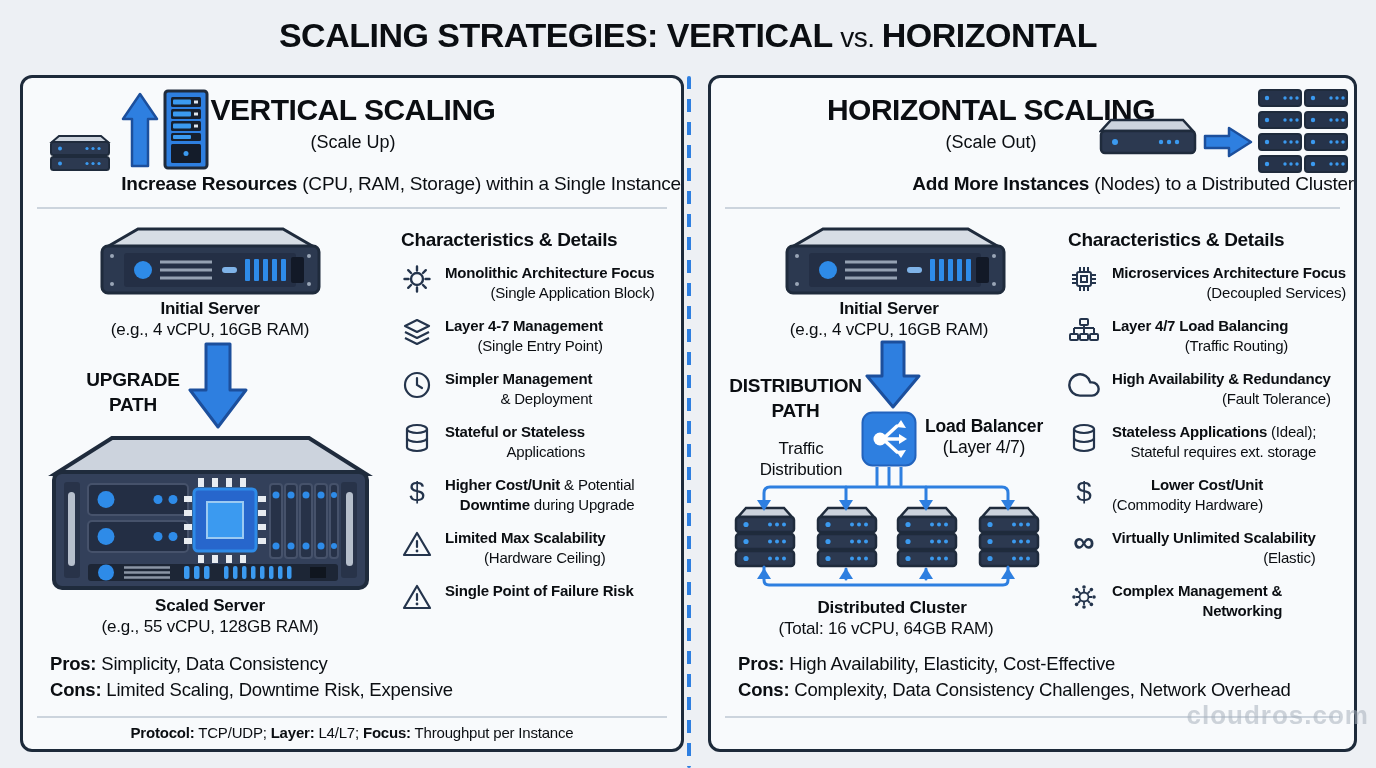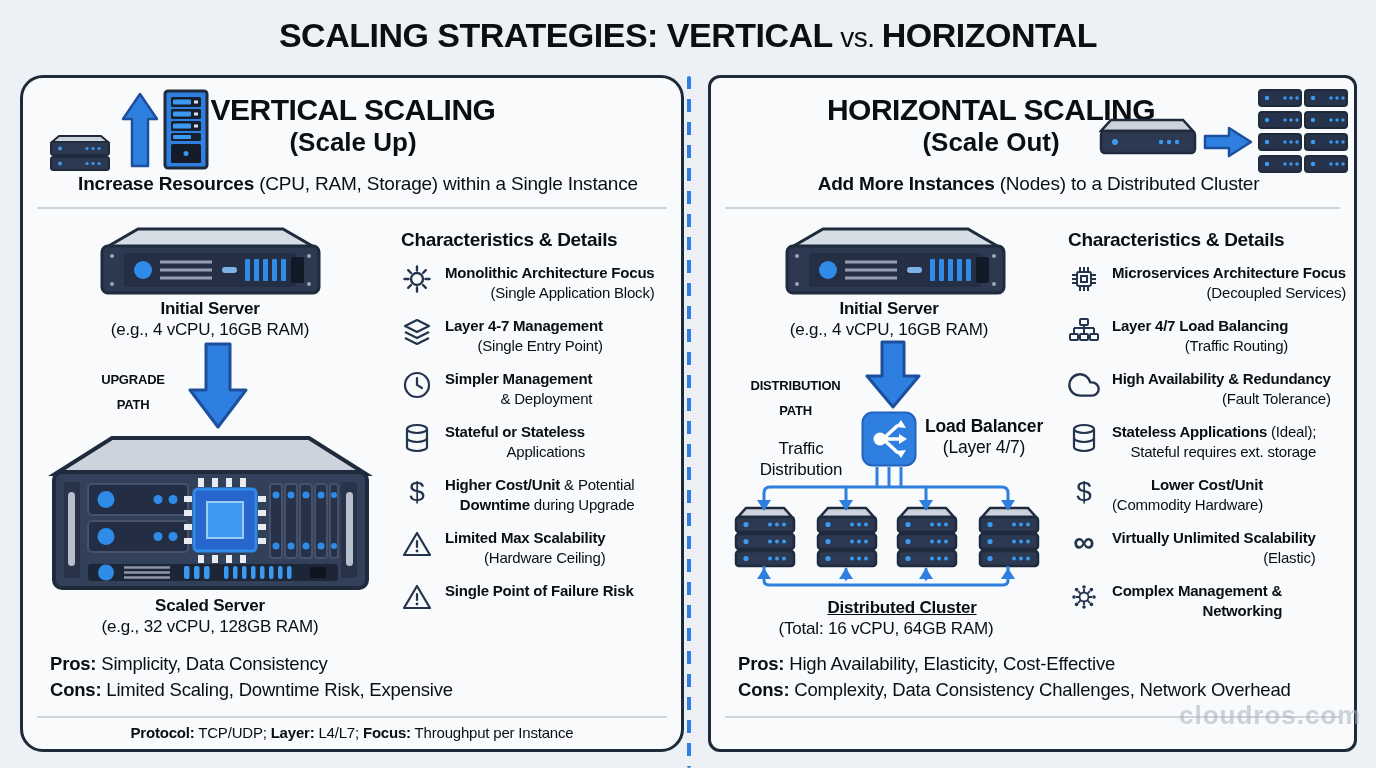--- a/index.html
+++ b/index.html
@@ -30,41 +30,41 @@
   }
 
   
   .panel {
     position:absolute;
     top:75px; height:677px;
     background:#f8fafc;
     border:3px solid #1d2a3a;
     border-radius:12px;
   }
-  .panel-left  { left:20px;  width:664px;border-radius:23px; }
+  .panel-left  { left:20px;  width:664px; }
   .panel-right { left:708px; width:649px; }
 
   .panel-title-block { position:absolute; text-align:center; }
   .panel-title { font-size:30px; font-weight:700; letter-spacing:-0.5px; line-height:36px; }
-  .panel-sub   { font-size:26px; font-weight:700; line-height:28px; }
+  .panel-sub   { font-size:18px; font-weight:400; line-height:28px; }
 
   .tagline {
     position:absolute; top:95px; left:0; right:0;
-    text-align:center; font-size:19px; letter-spacing:-0.2px;margin-left:12px;
+    text-align:right; font-size:19px; letter-spacing:-0.2px;margin-left:12px;
   }
   .tagline b { font-weight:700; }
 
   .hline { position:absolute; left:14px; right:14px; height:2px; background:#ccd4dd; }
 
   .center-lbl { position:absolute; text-align:center; font-size:17px; line-height:21px; letter-spacing:-0.2px; }
   .center-lbl.bold { font-weight:700; }
 
   .path-lbl {
     position:absolute; text-align:center;
-    font-size:13px; font-weight:700; line-height:25px; letter-spacing:-0.2px;
+    font-size:19px; font-weight:700; line-height:25px; letter-spacing:-0.2px;
   }
 
   
   .char-col { position:absolute; top:150px; }
   .char-heading { font-size:19px; font-weight:700; letter-spacing:-0.3px; line-height:24px; }
   .char-list { margin-top:11px; display:flex; flex-direction:column; gap:13px; }
   .char-item { display:flex; gap:12px; align-items:flex-start;text-align:right; }
   .char-icon { width:32px; height:32px; flex:none; display:inline-block; }
   .char-icon svg { display:block; }
   .char-text { font-size:15px; line-height:20px; letter-spacing:-0.2px; white-space:nowrap; }
@@ -82,21 +82,21 @@
   .footer-line b { font-weight:700; }
 
   .lb-label-block { position:absolute; font-size:17.5px; line-height:21px; letter-spacing:-0.2px;text-align:center; }
   .lb-label-block .b1 { font-weight:700; display:block; }
   .lb-label-block .b2 { display:block; }
 
   .watermark {
     position:absolute; left:468px; top:622px; width:190px;
     font-size:26px; font-weight:700; letter-spacing:1px;
     color:rgba(168,176,188,0.55);
-    z-index:5; text-align:left;
+    z-index:5; text-align:right;
   }
 </style>
 </head>
 <body>
 
 <div class="abs page-title">
   <span>SCALING STRATEGIES: VERTICAL</span><span class="vs"> vs. </span><span>HORIZONTAL</span>
 </div>
 
 <div class="abs center-divider"></div>
@@ -256,21 +256,21 @@
           <rect x="194" y="132" width="4.5" height="13" rx="2"></rect>
           <rect x="203" y="132" width="4.5" height="13" rx="2"></rect>
           <rect x="212" y="132" width="4.5" height="13" rx="2"></rect>
           <rect x="221" y="132" width="4.5" height="13" rx="2"></rect>
           <rect x="230" y="132" width="4.5" height="13" rx="2"></rect>
           <rect x="239" y="132" width="4.5" height="13" rx="2"></rect>
         </g>
   <rect x="262" y="133" width="16" height="11" fill="#10161f"></rect>
       </svg></span>
   <div class="center-lbl bold" style="left:37px;top:517px;width:300px;">Scaled Server</div>
-  <div class="center-lbl" style="left:37px;top:538px;width:300px;">(e.g., 32 vCPU, 128GB RAM)</div>
+  <div class="center-lbl" style="left:37px;top:538px;width:300px;">(e.g., 55 vCPU, 128GB RAM)</div>
 
   <div class="char-col" style="left:378px;width:258px;">
     <div class="char-heading">Characteristics &amp; Details</div>
     <div class="char-list">
 
     <div class="char-item">
           <span class="char-icon">
             <svg width="32" height="32" viewBox="0 0 32 32">
               <g stroke="#24344c" stroke-width="2.4" fill="none" stroke-linecap="round">
                 <circle cx="16" cy="16" r="6"></circle>
@@ -601,21 +601,21 @@
   <circle cx="13" cy="35.5" r="2.6"></circle>
           <circle cx="37" cy="35.5" r="2"></circle>
           <circle cx="44" cy="35.5" r="2"></circle>
           <circle cx="51" cy="35.5" r="2"></circle>
   <circle cx="13" cy="52.5" r="2.6"></circle>
           <circle cx="37" cy="52.5" r="2"></circle>
           <circle cx="44" cy="52.5" r="2"></circle>
           <circle cx="51" cy="52.5" r="2"></circle>
         </g>
       </svg></span>
-  <div class="center-lbl bold" style="left:41px;top:519px;width:300px;text-decoration:underline;">Distributed Cluster</div>
+  <div class="center-lbl bold" style="left:31px;top:519px;width:300px;">Distributed Cluster</div>
   <div class="center-lbl" style="left:25px;top:540px;width:300px;">(Total: 16 vCPU, 64GB RAM)</div>
 
   <div class="char-col" style="left:357px;width:284px;">
     <div class="char-heading">Characteristics &amp; Details</div>
     <div class="char-list">
 
     <div class="char-item">
           <span class="char-icon">
             <svg width="32" height="32" viewBox="0 0 32 32">
               <g stroke="#24344c" stroke-width="2" fill="none">

